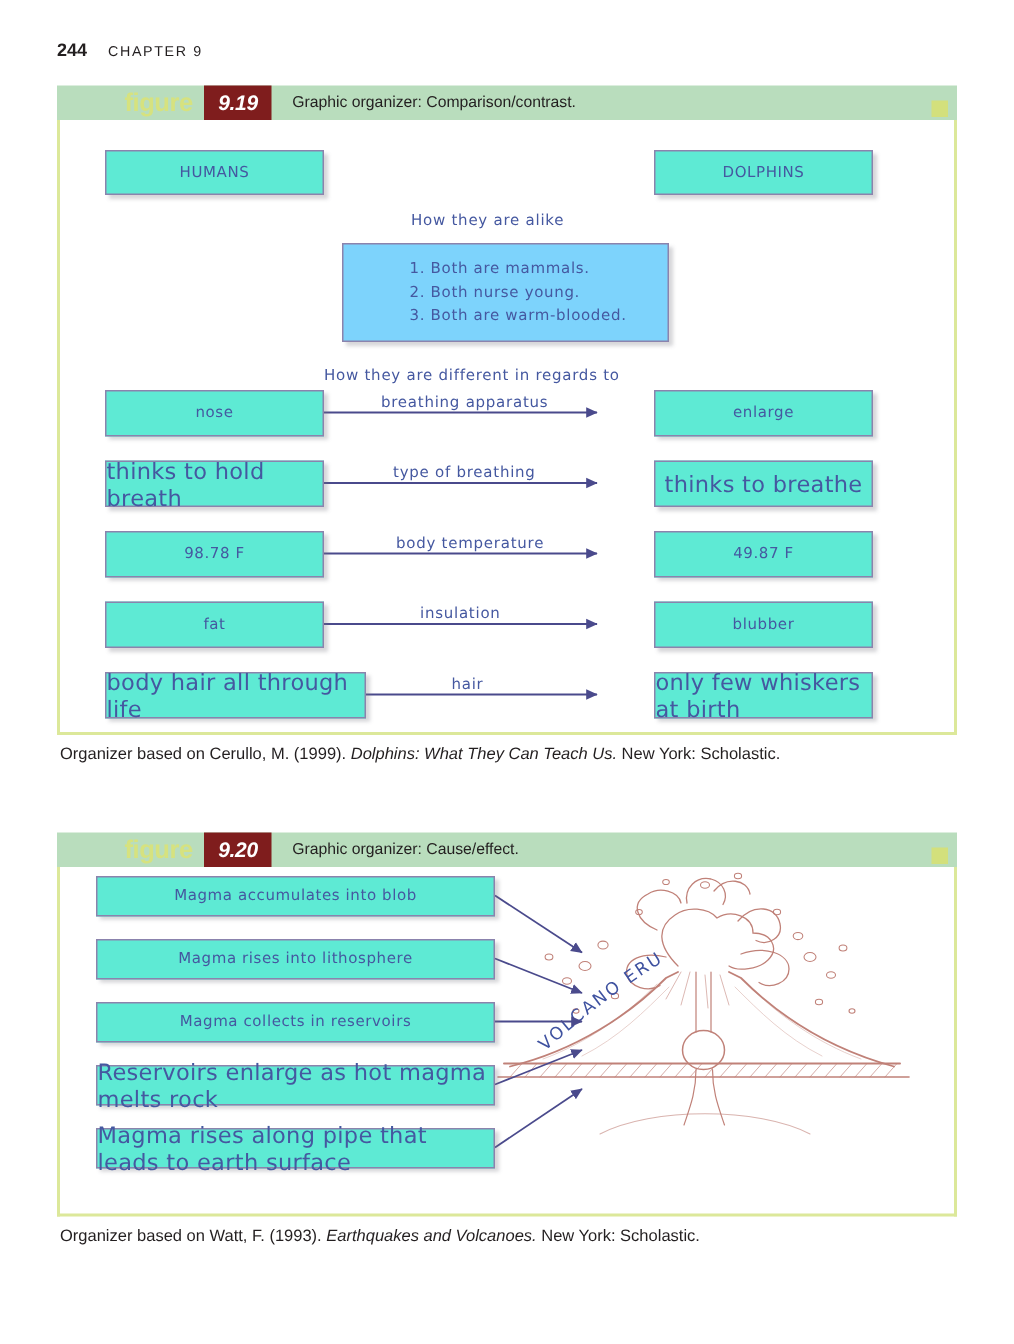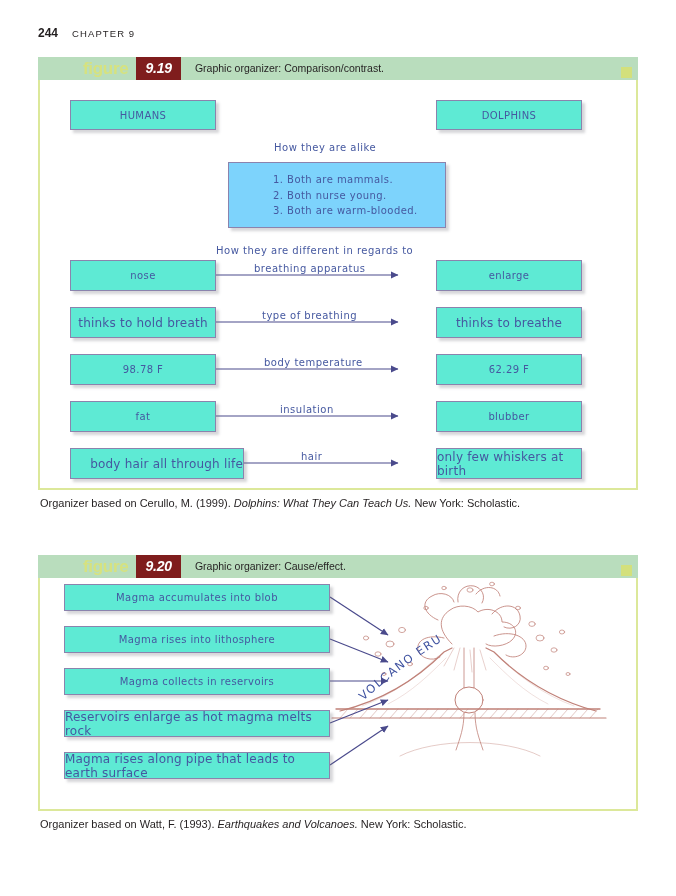--- a/index.html
+++ b/index.html
@@ -115,21 +115,21 @@
     background: #5eead4;
     box-shadow: 2.5px 2.5px 2.5px rgba(120,120,130,0.30);
     display: flex;
     align-items: center;
     justify-content: center;
     color: #4558a0;
     font-family: "DejaVu Sans", sans-serif;
     font-size: 10px;
     letter-spacing: 0.4px;
   }
-  .hbox.wide-text { font-size: 12px; letter-spacing: 0.2px; }
+  .hbox.wide-text { font-size: 15px; letter-spacing: 0.2px; }
 
   .hand-label {
     position: absolute;
     color: #4558a0;
     font-family: "DejaVu Sans", sans-serif;
     font-size: 10px;
     letter-spacing: 0.5px;
     white-space: nowrap;
   }
 
@@ -225,21 +225,21 @@
     <div class="hand-label" style="left:222px; top:230px;">type of breathing</div>
     <div class="hbox wide-text" style="left:396px; top:227px; width:146px; height:31px;">
       <span>thinks to breathe</span>
     </div>
 
     <div class="hbox" style="left:30px; top:274px; width:146px; height:31px;">
       <span>98.78 F</span>
     </div>
     <div class="hand-label" style="left:224px; top:277px;">body temperature</div>
     <div class="hbox" style="left:396px; top:274px; width:146px; height:31px;">
-      <span>62.29 F</span>
+      <span>49.87 F</span>
     </div>
 
     <div class="hbox" style="left:30px; top:321px; width:146px; height:31px;">
       <span>fat</span>
     </div>
     <div class="hand-label" style="left:240px; top:324px;">insulation</div>
     <div class="hbox" style="left:396px; top:321px; width:146px; height:31px;">
       <span>blubber</span>
     </div>
 

